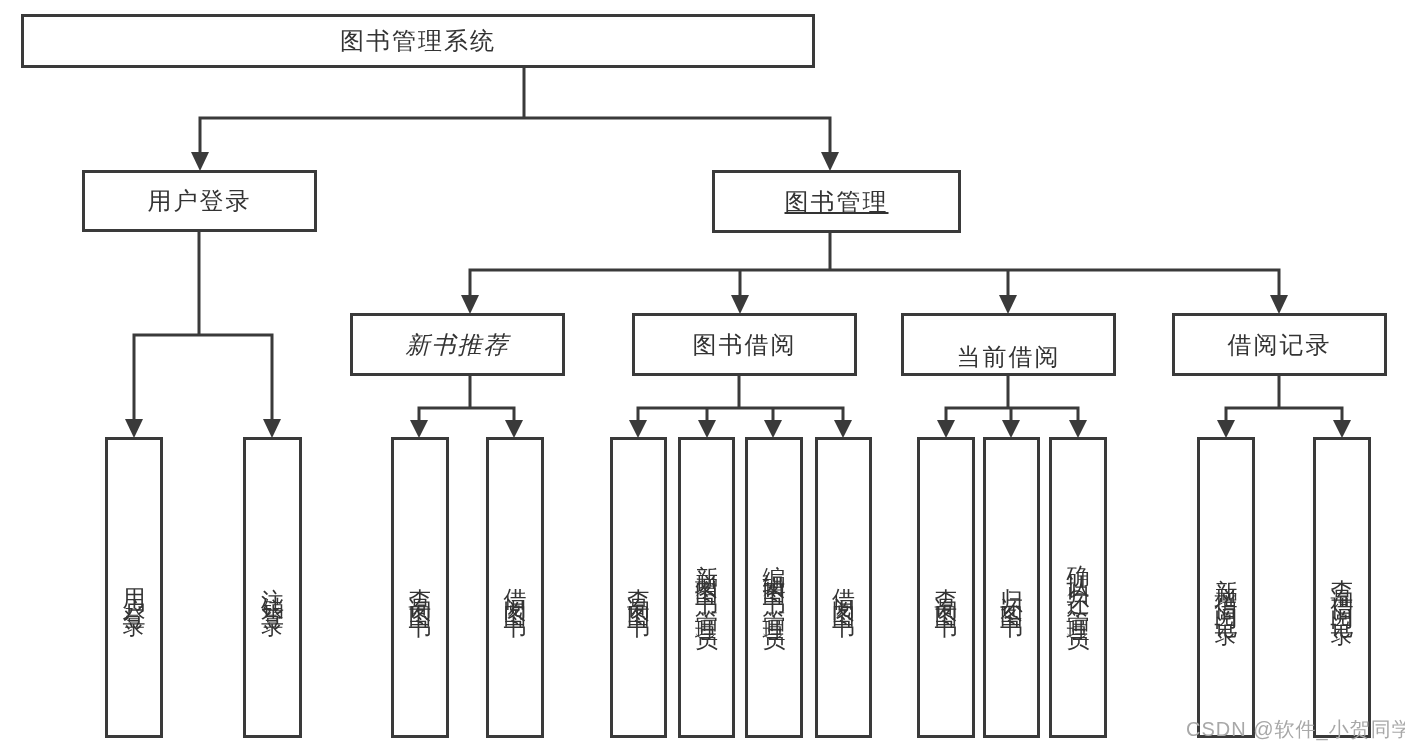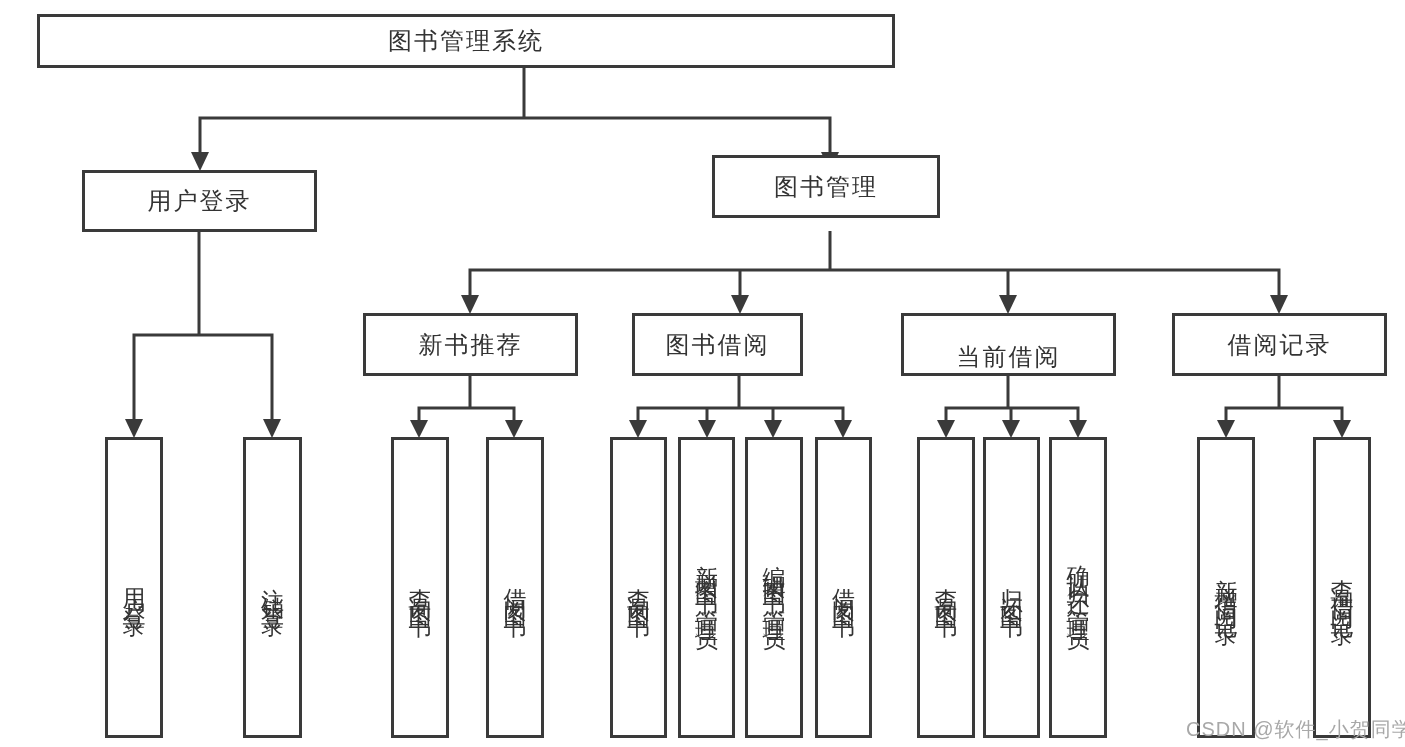--- a/index.html
+++ b/index.html
@@ -99,35 +99,35 @@
       <polygon points="1002,420 1020,420 1011,438"></polygon>
       <polygon points="1069,420 1087,420 1078,438"></polygon>
     </g>
     <g>
       <path d="M1279 374 V409.5 M1224.5 408 H1343.5 M1226 408 V423 M1342 408 V423"></path>
       <polygon points="1217,420 1235,420 1226,438"></polygon>
       <polygon points="1333,420 1351,420 1342,438"></polygon>
     </g>
   </svg>
 
-  <div class="node" style="left:37px; top:14px; width:858px; height:54px;align-items:center;">
+  <div class="node" style="left:21px; top:14px; width:794px; height:54px;align-items:center;">
     <span class="hlabel">图书管理系统</span>
   </div>
 
   <div class="node" style="left:82px; top:170px; width:235px; height:62px;">
     <span class="hlabel">用户登录</span>
   </div>
-  <div class="node" style="left:712px; top:155px; width:228px; height:63px;">
+  <div class="node" style="left:712px; top:170px; width:249px; height:63px;text-decoration:underline;">
     <span class="hlabel">图书管理</span>
   </div>
 
-  <div class="node" style="left:363px; top:313px; width:215px; height:63px;">
+  <div class="node" style="left:350px; top:313px; width:215px; height:63px;font-style:italic;">
     <span class="hlabel">新书推荐</span>
   </div>
-  <div class="node" style="left:632px; top:313px; width:171px; height:63px;">
+  <div class="node" style="left:632px; top:313px; width:225px; height:63px;">
     <span class="hlabel">图书借阅</span>
   </div>
   <div class="node" style="left:901px; top:313px; width:215px; height:63px;align-items:flex-end;">
     <span class="hlabel">当前借阅</span>
   </div>
   <div class="node" style="left:1172px; top:313px; width:215px; height:63px;">
     <span class="hlabel">借阅记录</span>
   </div>
 
   <div class="node" style="left:105px; top:437px; width:58px; height:301px;">

